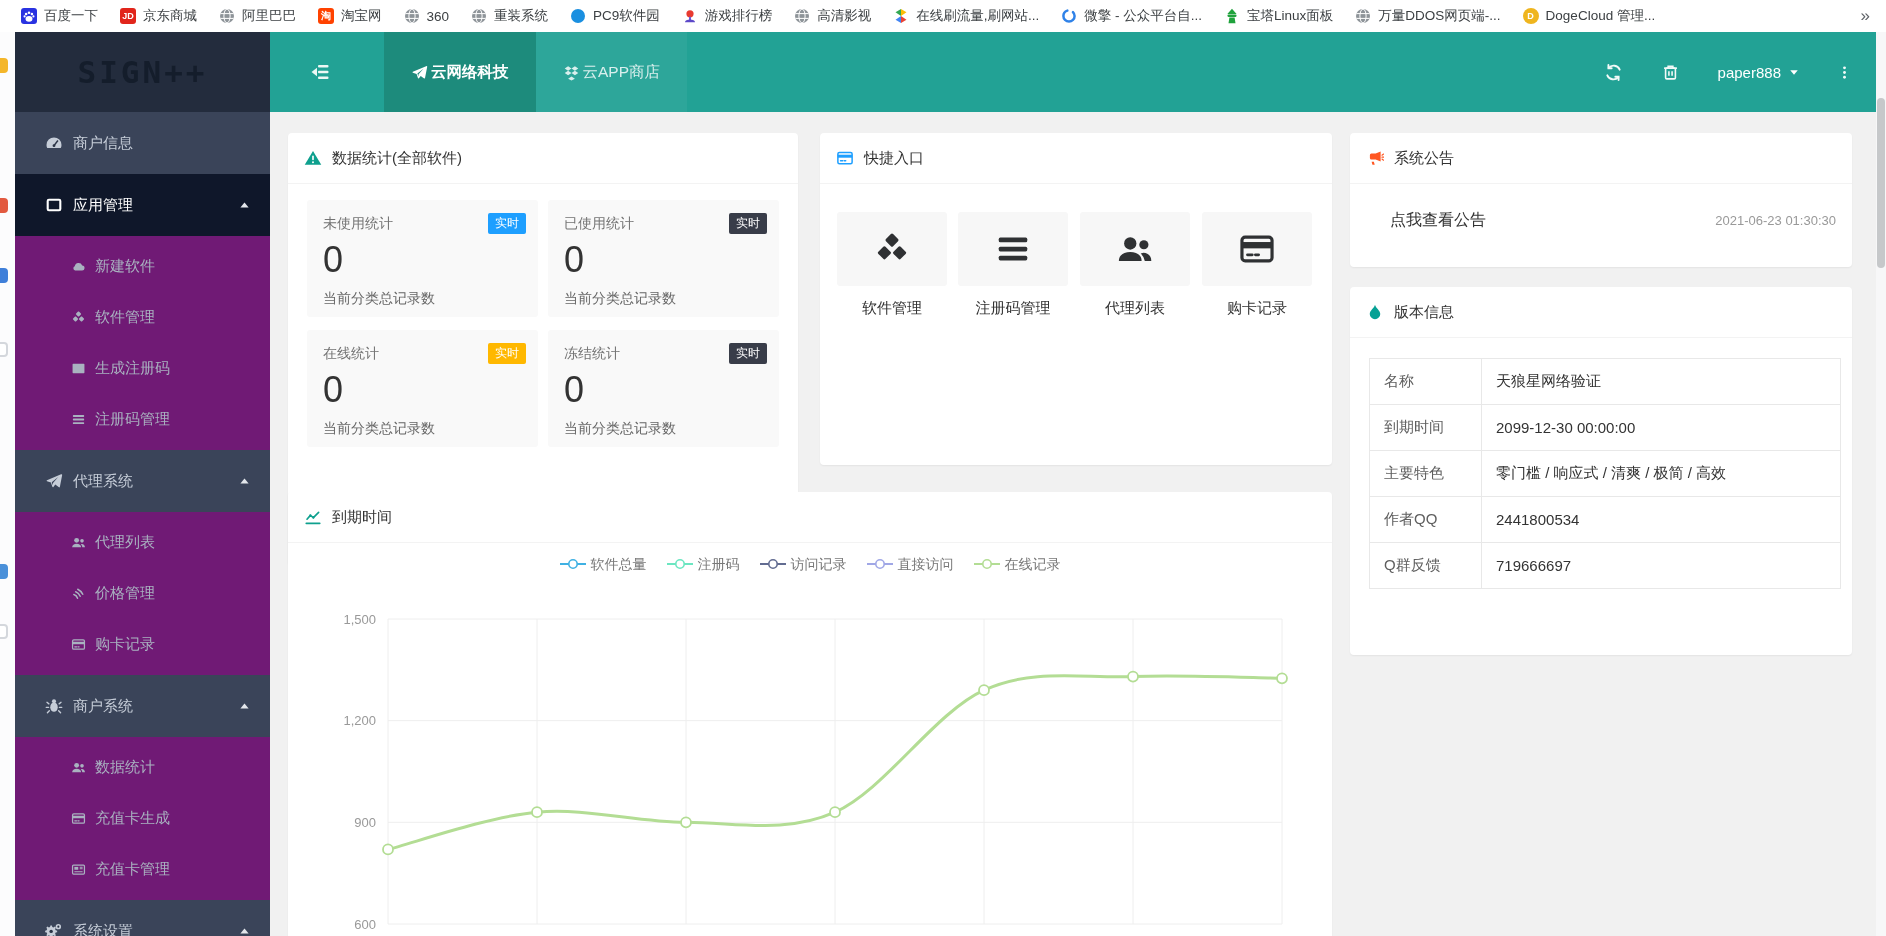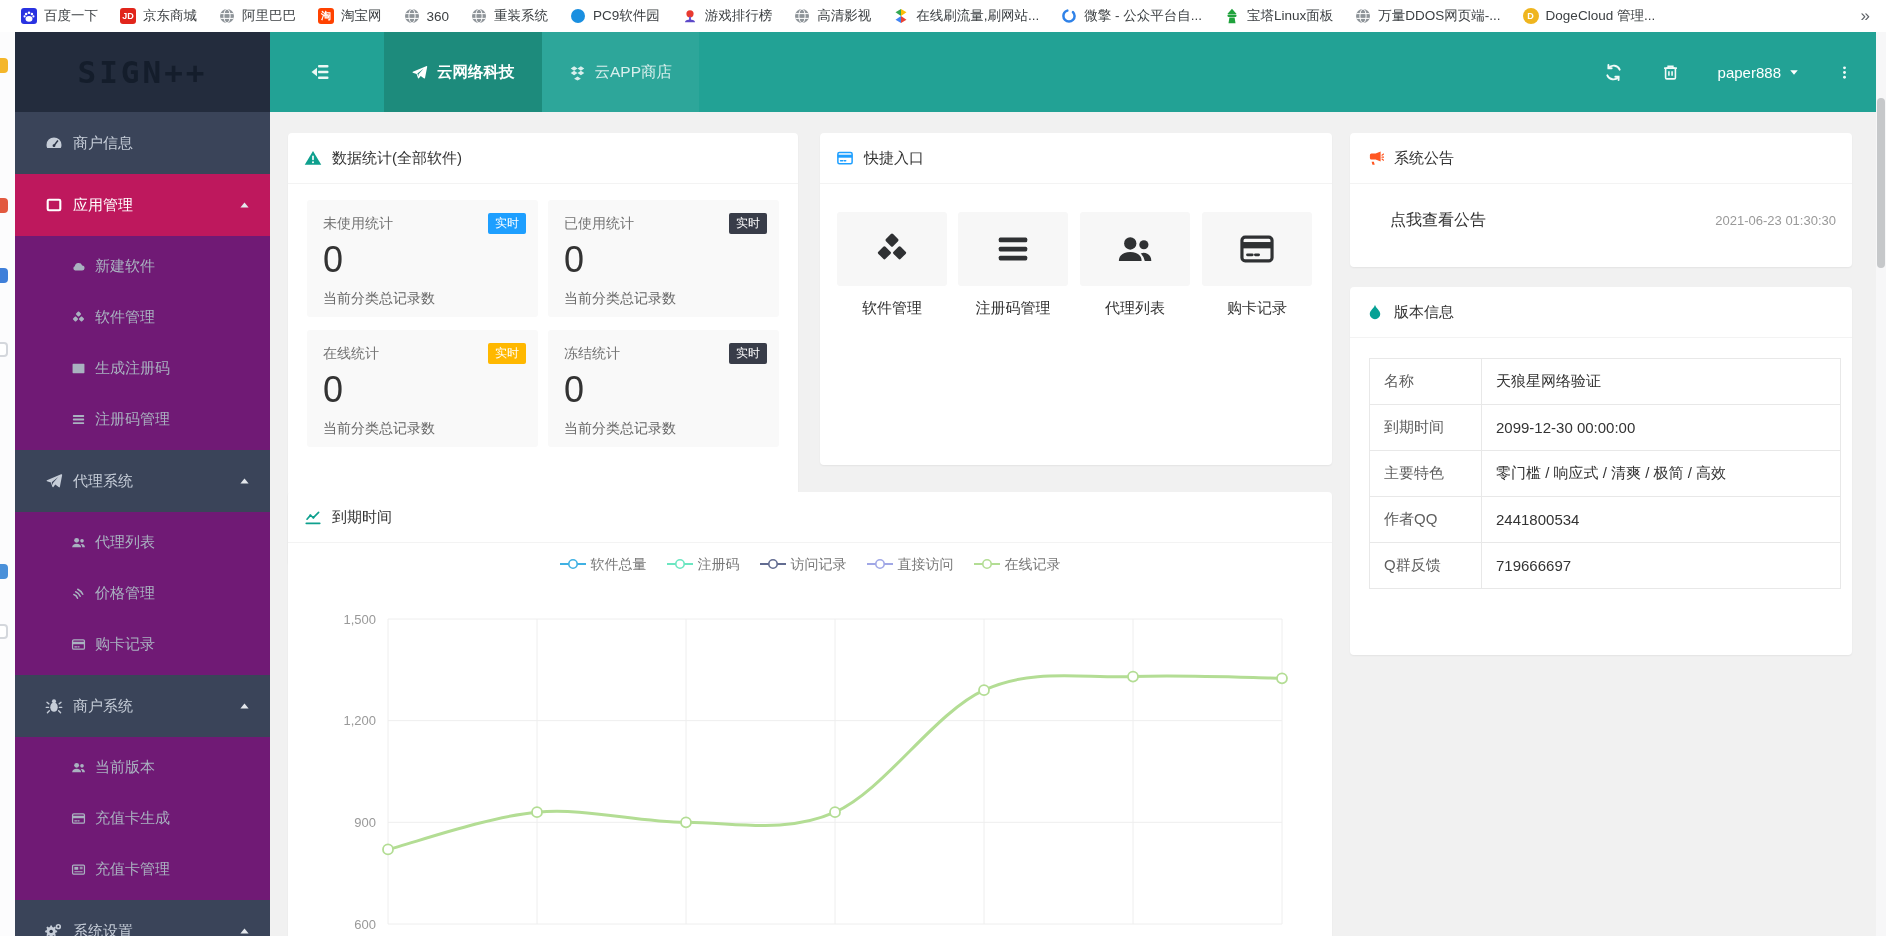--- a/index.html
+++ b/index.html
@@ -24,34 +24,34 @@
   .edge-frag { position:absolute; left:-7px; width:15px; height:15px; border-radius:4px; }
   .edge-frag.outline { background:#fff; border:2px solid #d4d7dc; }
 
   
   .sidebar { position:absolute; left:15px; top:0; width:255px; height:100%; background:#2f3a4f; overflow:hidden; }
   .side-logo { height:80px; background:#232c3d; display:flex; align-items:center; justify-content:center;
                font-family:"DejaVu Sans Mono","Liberation Mono",monospace; font-size:31px; font-weight:bold;
                letter-spacing:3px; color:#141d2b; cursor:pointer; }
   .side-item { display:flex; align-items:center; padding:0 20px 0 30px; cursor:pointer; font-size:15px; white-space:nowrap; }
   .side-item.parent { height:62px; background:#3a4459; color:#c6cdd8; }
-  .side-item.parent.active { background:#be185d; color:#ffffff; }
+  .side-item.parent.active { background:#0f172a; color:#ffffff; }
   .side-item .ico { width:18px; height:18px; margin-right:10px; display:inline-flex; flex:none; }
   .ico svg { width:100%; height:100%; }
   .side-item .caret { margin-left:auto; width:11px; height:11px; color:#e3e7ec; display:inline-flex; }
   .subgroup { background:#701a75; padding:5px 0; }
   .side-item.child { height:51px; padding-left:56px; color:#a9b2c0; }
   .side-item.child .ico { width:15px; height:15px; margin-right:9px; }
 
   
   .topbar { position:absolute; left:270px; right:10px; top:0; height:80px; background:#22a295;
             display:flex; align-items:center; z-index:5; }
   .tb-burger { margin-left:38px; width:24px; height:24px; color:#ecf7f4; cursor:pointer; flex:none; }
   .tabs { display:flex; height:100%; margin-left:52px; }
-  .tab { height:100%; display:flex; align-items:center; gap:9px; padding:16px 27px;
+  .tab { height:100%; display:flex; align-items:center; gap:3px; padding:16px 27px;
          color:rgba(255,255,255,.82); font-size:15.5px; cursor:pointer; }
   .tab .ico { width:17px; height:17px; display:inline-flex; }
   .tab.active { background:#1d8b7c; color:#fff; font-weight:bold; }
   .tab.second { background:rgba(255,255,255,.05); }
   .tb-right { margin-left:auto; display:flex; align-items:center; gap:38px; padding-right:24px; color:#fff; }
   .tb-ico { width:19px; height:19px; cursor:pointer; color:#f2faf8; display:inline-flex; }
   .tb-user { display:flex; align-items:center; gap:8px; font-size:15px; cursor:pointer; }
   .tb-user .caret { width:10px; height:10px; display:inline-flex; }
   .tb-dots { width:15px; height:19px; }
 
@@ -379,21 +379,21 @@
         <div class="subgroup">
           <div class="side-item child">
             <span class="ico">
               <svg viewBox="0 0 24 24" fill="currentColor">
                 <circle cx="9" cy="8.5" r="3.9"></circle>
                 <path d="M1.8 19.5c0-3.7 3.3-5.6 7.2-5.6s7.2 1.9 7.2 5.6z"></path>
                 <circle cx="17.6" cy="9.3" r="2.9"></circle>
                 <path d="M17.4 14.3c2.9.3 4.9 2 4.9 5.2h-4.1a8.3 8.3 0 0 0-2.6-4.6z"></path>
               </svg>
             </span>
-            <span>当前版本</span>
+            <span>数据统计</span>
           </div>
           <div class="side-item child">
             <span class="ico">
               <svg viewBox="0 0 24 24" fill="none" stroke="currentColor" stroke-width="2">
                 <rect x="2.5" y="4.5" width="19" height="15" rx="2"></rect>
                 <rect x="2.5" y="7.6" width="19" height="4" fill="currentColor" stroke="none"></rect>
                 <path d="M6 15.7h3M11 15.7h2" stroke-linecap="round" stroke-width="1.8"></path>
               </svg>
             </span>
             <span>充值卡生成</span>

